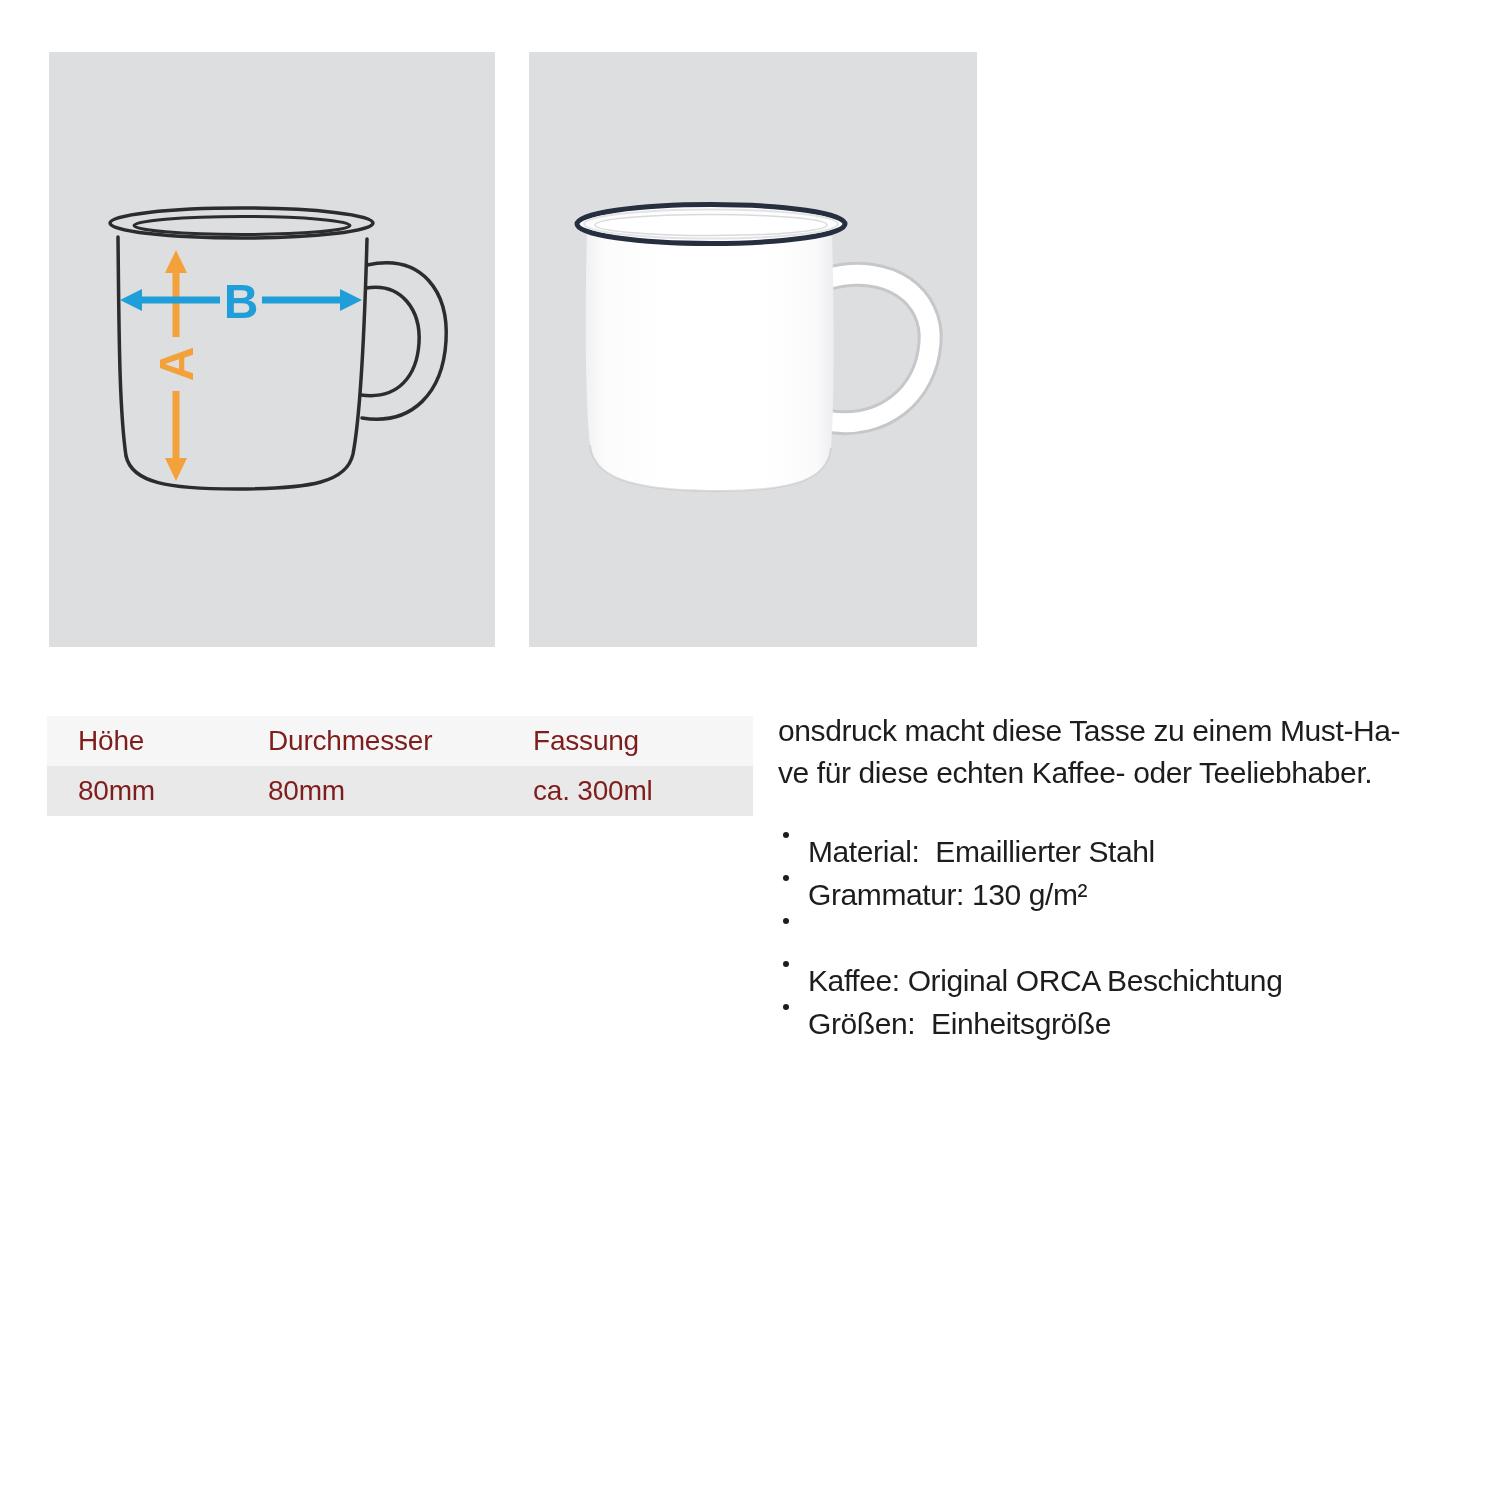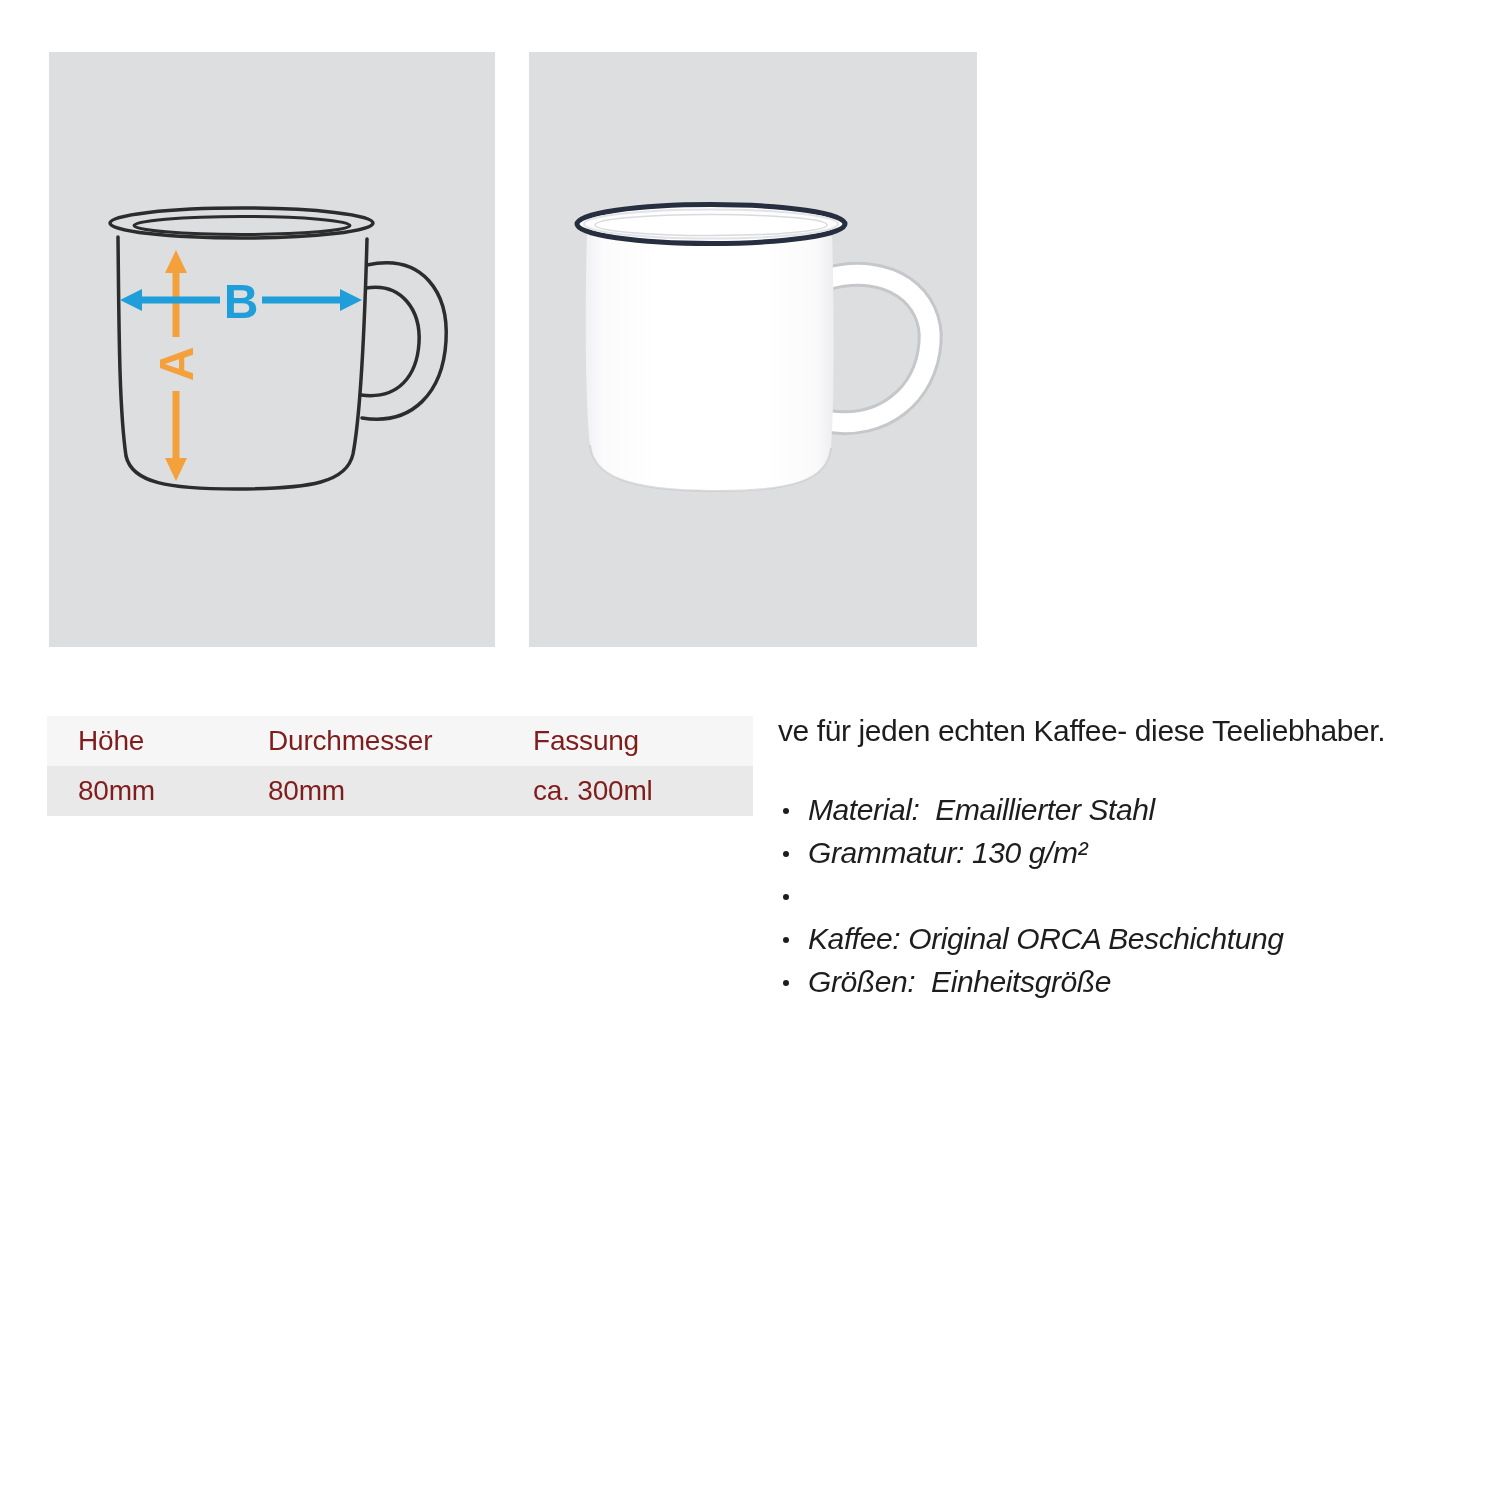--- a/index.html
+++ b/index.html
@@ -28,21 +28,21 @@
   .size-table .t-body{background:#e9e9e9;}
 
   
   .description{
     position:absolute;left:778px;top:710px;width:676px;
     font-size:30px;line-height:42px;color:#1d1d1d;letter-spacing:-0.4px;
   }
   .description .para-line{white-space:pre;}
   .bullet-list{margin-top:36px;}
   .bullet-row{
-    display:flex;align-items:center;line-height:43px;height:43px;font-style:italic;
+    display:flex;align-items:flex-start;line-height:43px;height:43px;
   }
   .bullet-dot{
     flex:0 0 auto;width:6px;height:6px;border-radius:50%;
     background:#1d1d1d;margin-left:5px;margin-right:19px;margin-top:2px;
   }
   .bullet-text{white-space:pre;}
 </style>
 </head>
 <body>
 
@@ -113,21 +113,22 @@
     </div>
     <div class="t-row t-body">
       <div>80mm</div>
       <div>80mm</div>
       <div>ca. 300ml</div>
     </div>
   </div>
 
   <div class="description">
     <div>
-      <div class="para-line">ve für jeden echten Kaffee- diese Teeliebhaber.</div>
+      <div class="para-line">onsdruck macht diese Tasse zu einem Must-Ha-</div>
+      <div class="para-line">ve für diese echten Kaffee- oder Teeliebhaber.</div>
     </div>
     <div class="bullet-list">
       <div class="bullet-row">
         <span class="bullet-dot"></span>
         <span class="bullet-text">Material:  Emaillierter Stahl</span>
       </div>
       <div class="bullet-row">
         <span class="bullet-dot"></span>
         <span class="bullet-text">Grammatur: 130 g/m²</span>
       </div>

